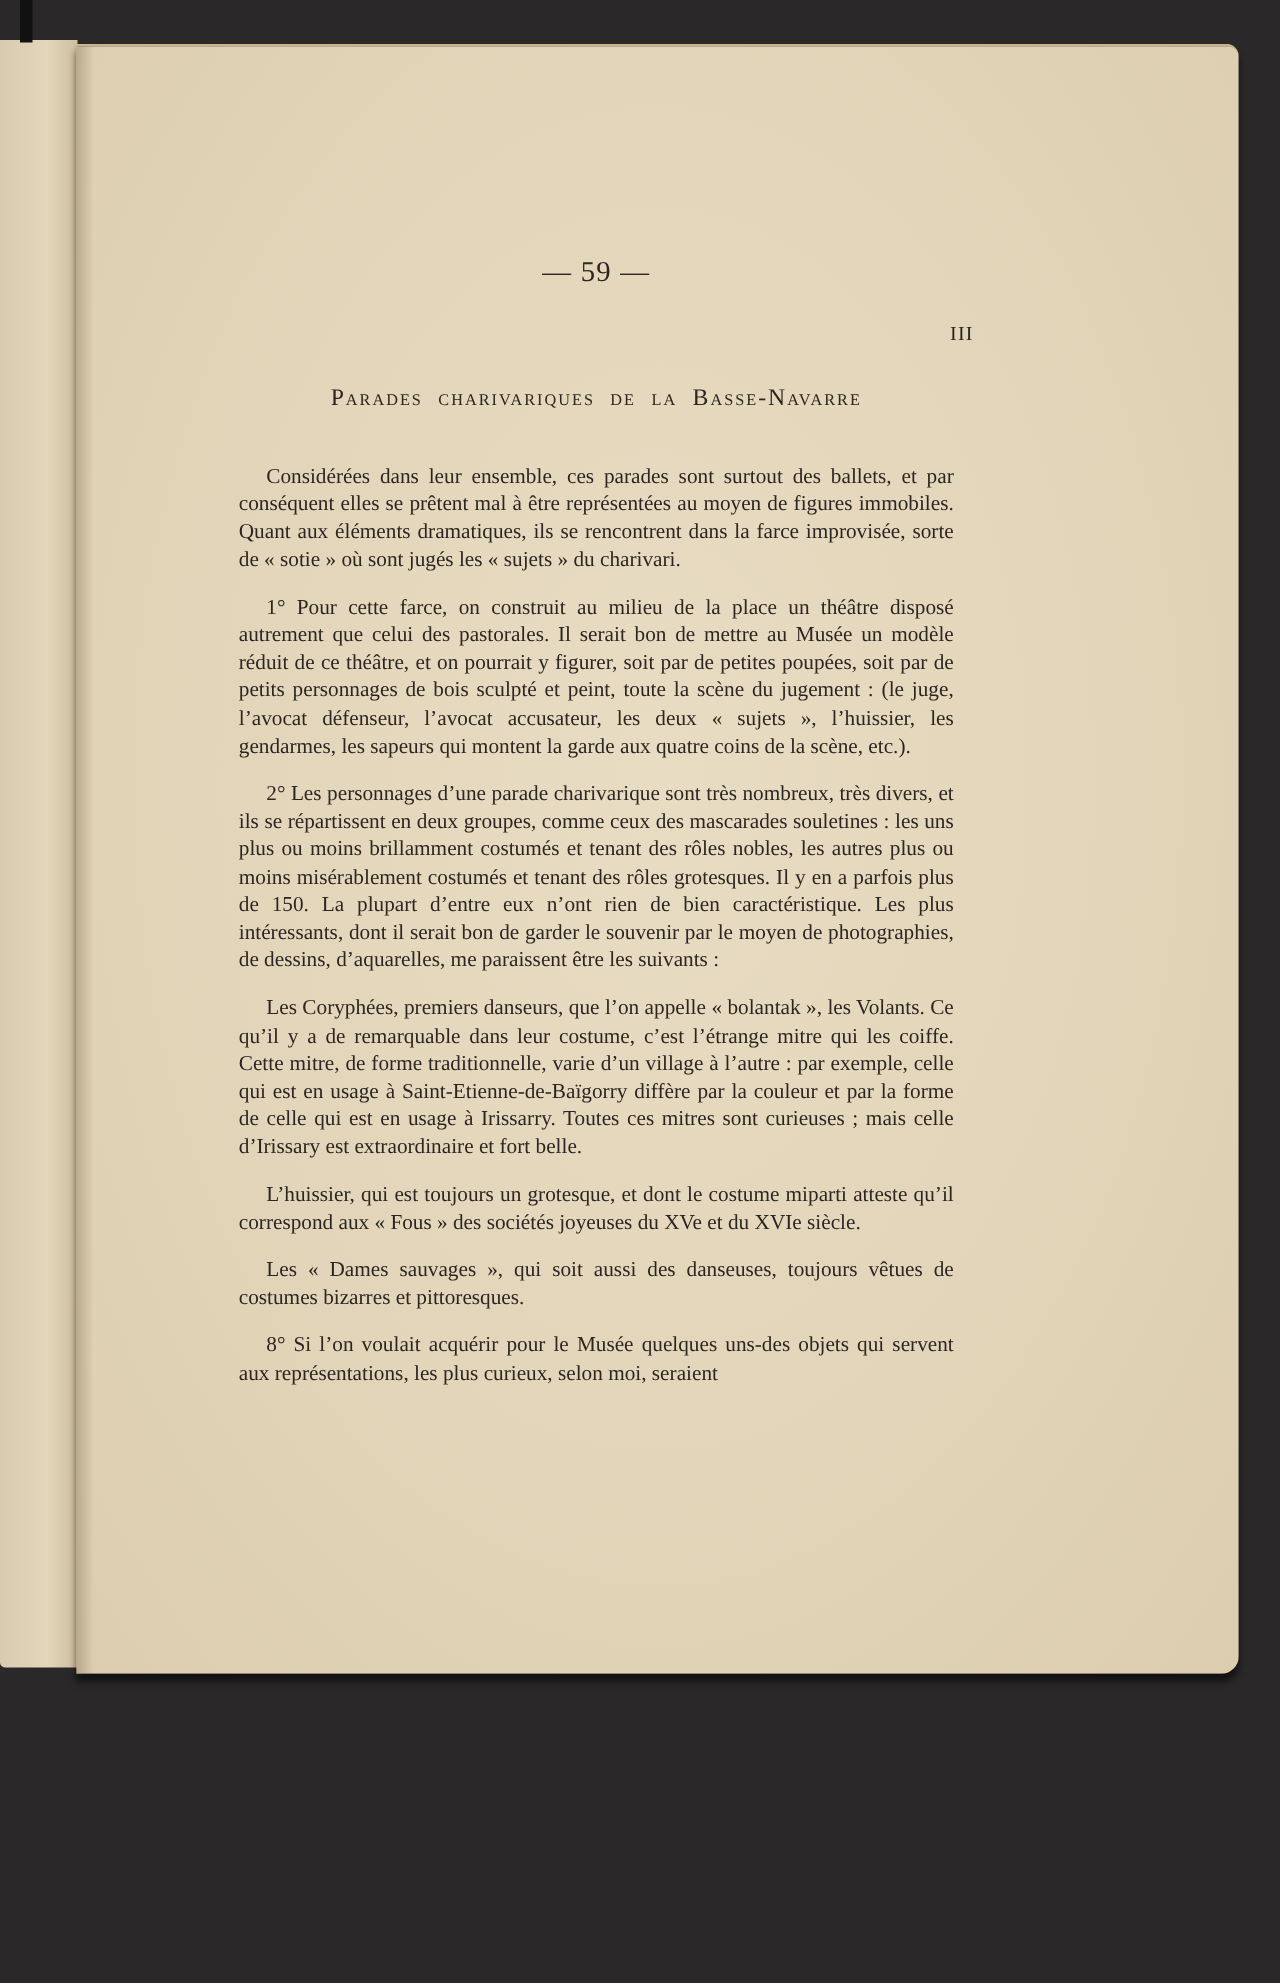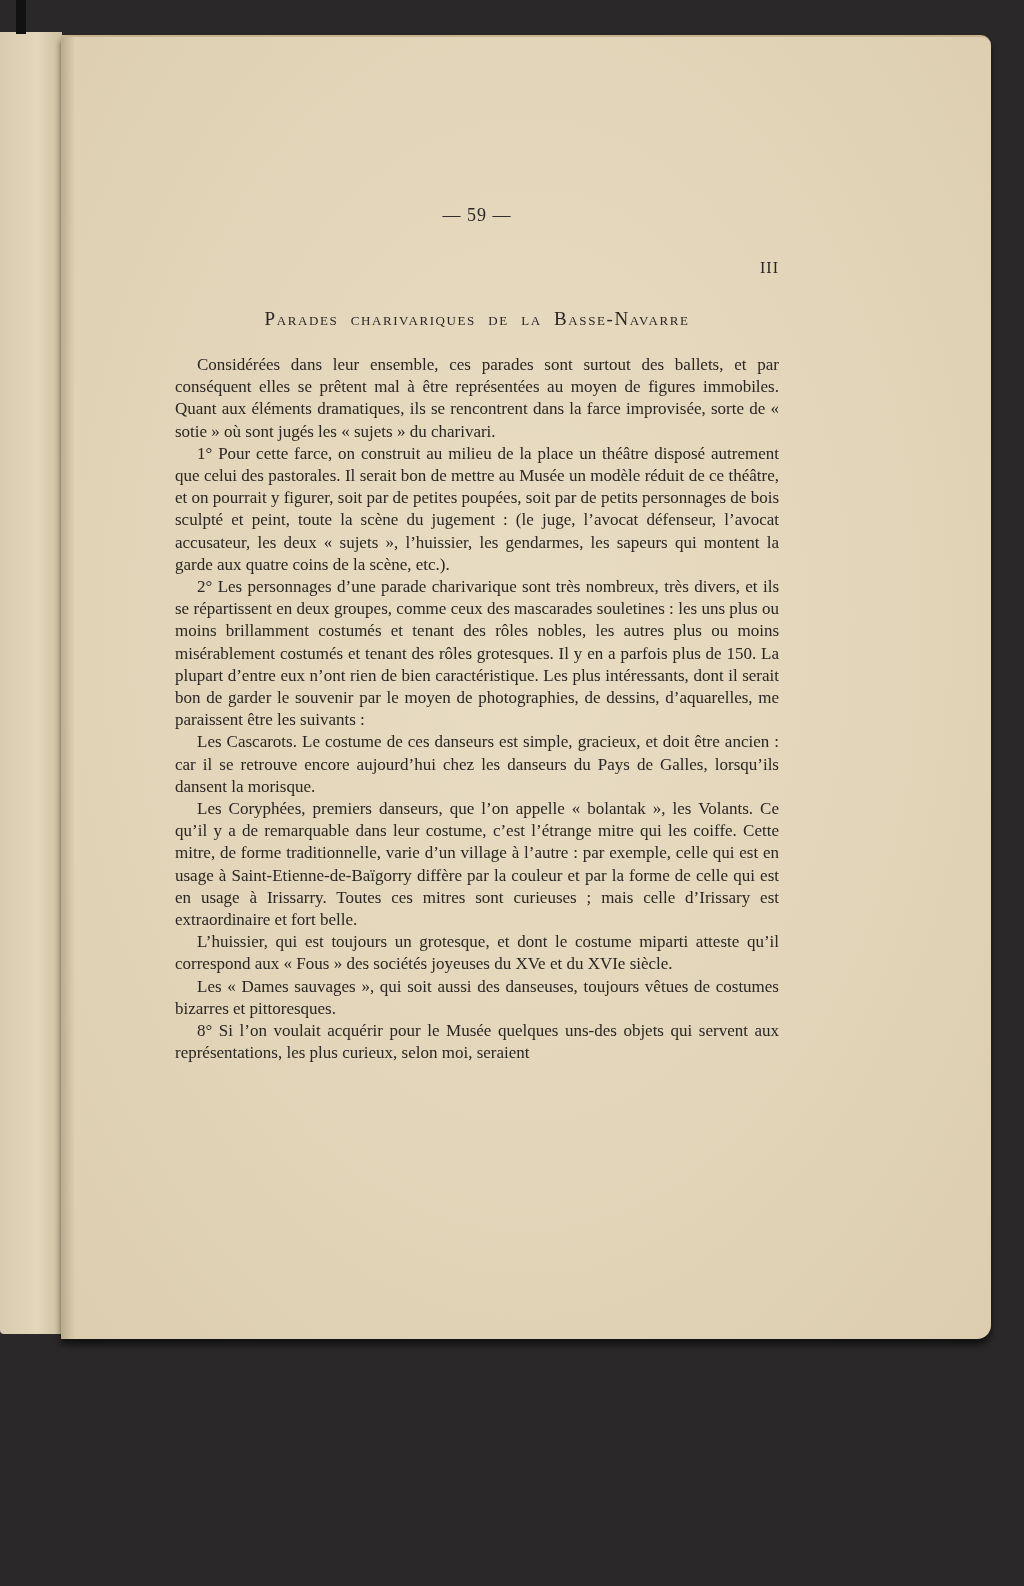--- a/index.html
+++ b/index.html
@@ -28,54 +28,53 @@
   .spine-shadow {
     position: absolute; left: 0; top: 0; width: 14px; height: 100%;
     background: linear-gradient(90deg, rgba(120,100,70,0.35), rgba(120,100,70,0));
   }
   .content {
     position: absolute; left: 114px; top: 0; width: 604px;
     color: #2b2622;
   }
   .page-number {
     position: absolute; top: 168px; left: 0; width: 100%;
-    text-align: center; font-size: 18px; letter-spacing: 1px;
+    text-align: center; font-size: 23px; letter-spacing: 1px;
   }
   .section-num {
     position: absolute; top: 222px; left: 0; width: 100%;
     text-align: right; font-size: 16px; letter-spacing: 1px;
   }
   .section-title {
     position: absolute; top: 271px; left: 0; width: 100%;
     text-align: center; font-size: 19px; font-variant: small-caps;
     letter-spacing: 1.6px; word-spacing: 6px;
   }
   .body-text {
     position: absolute; top: 317px; left: 0; width: 604px;
     font-size: 17px; line-height: 22.2px; text-align: justify;
     hyphens: manual;
   }
-  .body-text p { margin: 0; text-indent: 22px; }
+  .body-text p { margin: 16px; text-indent: 22px; }
 </style>
 </head>
 <body>
 
 <div class="left-page"></div>
 <div class="gutter"></div>
 
 <div class="page">
   <div class="spine-shadow"></div>
   <div class="content">
     <div class="page-number">— 59 —</div>
     <div class="section-num">III</div>
     <div class="section-title">Parades charivariques de la Basse-Navarre</div>
     <div class="body-text">
       <p>Considérées dans leur ensemble, ces parades sont surtout des ballets, et par conséquent elles se prêtent mal à être représentées au moyen de figures immobiles. Quant aux éléments dramatiques, ils se rencontrent dans la farce improvisée, sorte de « sotie » où sont jugés les « sujets » du charivari.</p>
       <p>1° Pour cette farce, on construit au milieu de la place un théâtre disposé autrement que celui des pastorales. Il serait bon de mettre au Musée un modèle réduit de ce théâtre, et on pourrait y figurer, soit par de petites poupées, soit par de petits personnages de bois sculpté et peint, toute la scène du jugement : (le juge, l’avocat défenseur, l’avocat accusateur, les deux « sujets », l’huissier, les gendarmes, les sapeurs qui montent la garde aux quatre coins de la scène, etc.).</p>
       <p>2° Les personnages d’une parade charivarique sont très nombreux, très divers, et ils se répartissent en deux groupes, comme ceux des mascarades souletines : les uns plus ou moins brillamment costumés et tenant des rôles nobles, les autres plus ou moins misérablement costumés et tenant des rôles grotesques. Il y en a parfois plus de 150. La plupart d’entre eux n’ont rien de bien caractéristique. Les plus intéressants, dont il serait bon de garder le souvenir par le moyen de photographies, de dessins, d’aquarelles, me paraissent être les suivants :</p>
-      <p>Les Cascarots. Le costume de ces danseurs est simple, gracieux, et doit être ancien : car il se retrouve encore aujourd’hui chez les danseurs du Pays de Galles, lorsqu’ils dansent la morisque.</p>
       <p>Les Coryphées, premiers danseurs, que l’on appelle « bolantak », les Volants. Ce qu’il y a de remarquable dans leur costume, c’est l’étrange mitre qui les coiffe. Cette mitre, de forme traditionnelle, varie d’un village à l’autre : par exemple, celle qui est en usage à Saint-Etienne-de-Baïgorry diffère par la couleur et par la forme de celle qui est en usage à Irissarry. Toutes ces mitres sont curieuses ; mais celle d’Irissary est extraordinaire et fort belle.</p>
       <p>L’huissier, qui est toujours un grotesque, et dont le costume miparti atteste qu’il correspond aux « Fous » des sociétés joyeuses du XVe et du XVIe siècle.</p>
       <p>Les « Dames sauvages », qui soit aussi des danseuses, toujours vêtues de costumes bizarres et pittoresques.</p>
       <p>8° Si l’on voulait acquérir pour le Musée quelques uns-des objets qui servent aux représentations, les plus curieux, selon moi, seraient</p>
     </div>
   </div>
 </div>
 
 </body></html>

